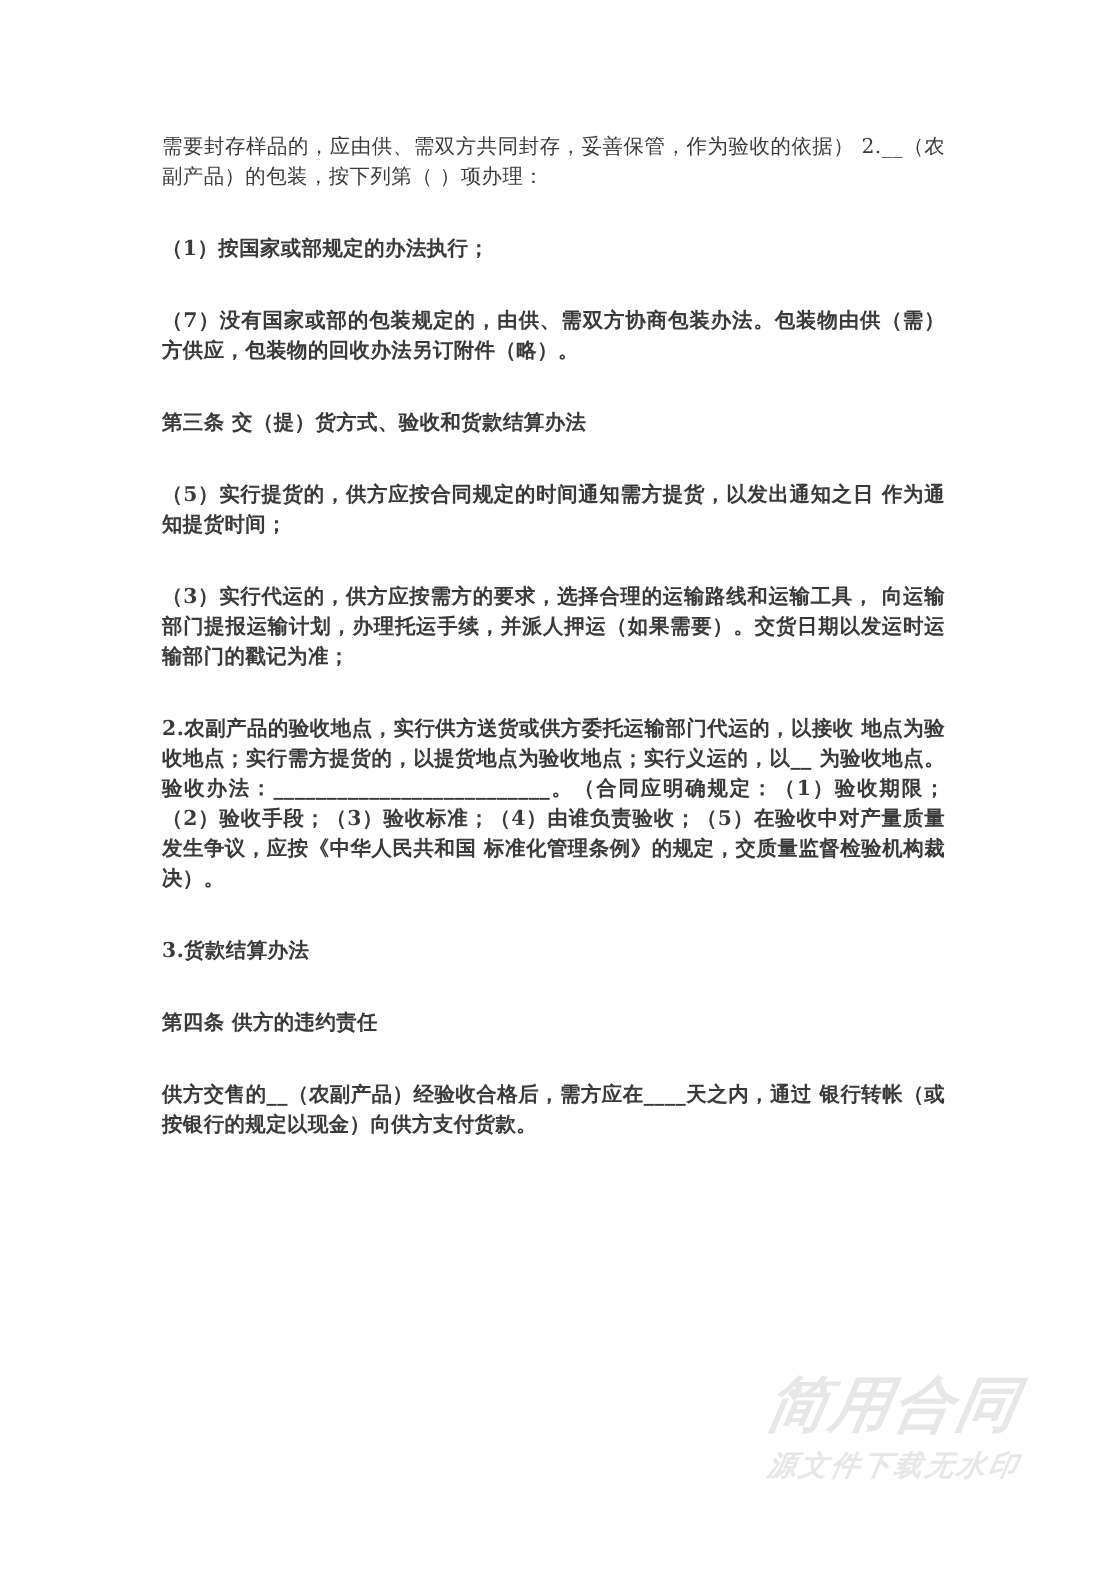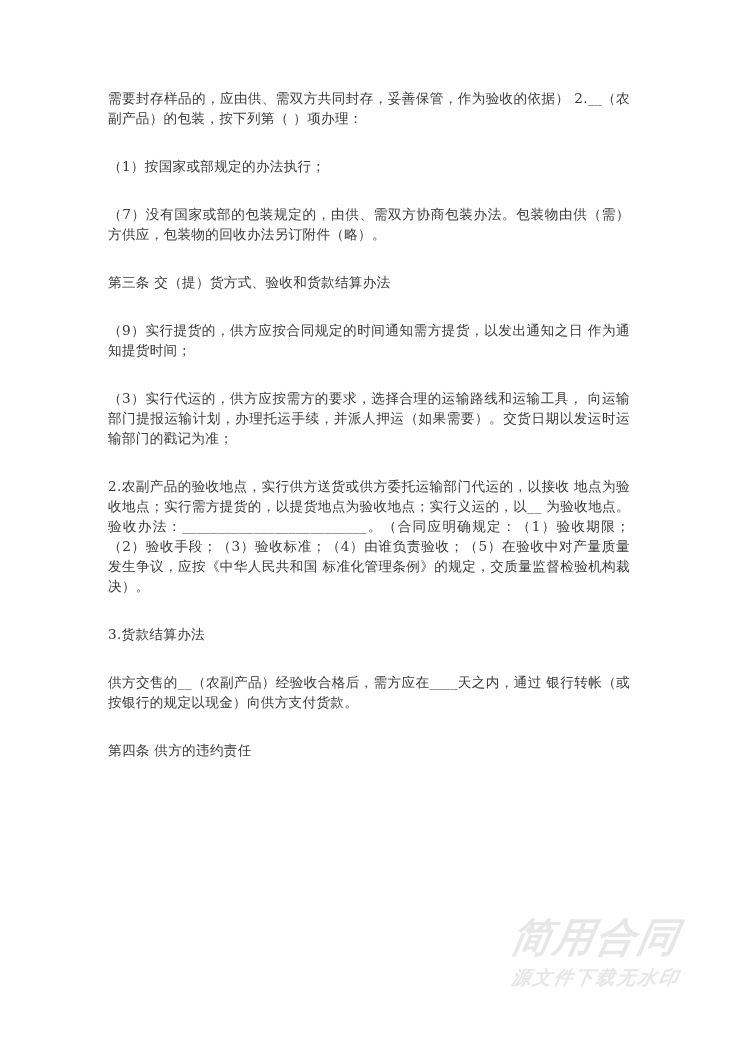--- a/index.html
+++ b/index.html
@@ -22,21 +22,21 @@
       width: 522px;
     }
     .para {
       font-size: 13.6px;
       line-height: 20px;
       letter-spacing: 0.3px;
       margin: 0;
       text-align: justify;
       word-break: break-all;
     }
-    .gap-lg { margin-top: 28px; }
+    .gap-lg { margin-top: 28px; font-weight: bold; }
     .watermark {
       position: absolute;
       left: 512px;
       top: 914px;
       width: 190px;
       color: #e7e7e7;
       font-family: "DejaVu Sans", "Liberation Sans", sans-serif;
       font-style: italic;
       font-weight: bold;
       pointer-events: none;
@@ -56,24 +56,24 @@
     }
   </style>
 </head>
 <body>
 
 <div class="page">
   <p class="para">需要封存样品的，应由供、需双方共同封存，妥善保管，作为验收的依据） 2.__（农副产品）的包装，按下列第（ ）项办理：</p>
   <p class="para gap-lg">（1）按国家或部规定的办法执行；</p>
   <p class="para gap-lg">（7）没有国家或部的包装规定的，由供、需双方协商包装办法。包装物由供（需）方供应，包装物的回收办法另订附件（略）。</p>
   <p class="para gap-lg">第三条 交（提）货方式、验收和货款结算办法</p>
-  <p class="para gap-lg">（9）实行提货的，供方应按合同规定的时间通知需方提货，以发出通知之日 作为通知提货时间；</p>
+  <p class="para gap-lg">（5）实行提货的，供方应按合同规定的时间通知需方提货，以发出通知之日 作为通知提货时间；</p>
   <p class="para gap-lg">（3）实行代运的，供方应按需方的要求，选择合理的运输路线和运输工具， 向运输部门提报运输计划，办理托运手续，并派人押运（如果需要）。交货日期以发运时运输部门的戳记为准；</p>
   <p class="para gap-lg">2.农副产品的验收地点，实行供方送货或供方委托运输部门代运的，以接收 地点为验收地点；实行需方提货的，以提货地点为验收地点；实行义运的，以__ 为验收地点。验收办法：__________________________。（合同应明确规定：（1）验收期限；（2）验收手段；（3）验收标准；（4）由谁负责验收；（5）在验收中对产量质量发生争议，应按《中华人民共和国 标准化管理条例》的规定，交质量监督检验机构裁决）。</p>
   <p class="para gap-lg">3.货款结算办法</p>
+  <p class="para gap-lg">第四条 供方的违约责任</p>
   <p class="para gap-lg">供方交售的__（农副产品）经验收合格后，需方应在____天之内，通过 银行转帐（或按银行的规定以现金）向供方支付货款。</p>
-  <p class="para gap-lg">第四条 供方的违约责任</p>
 </div>
 
 <div class="watermark">
   <div class="wm-main">简用合同</div>
   <div class="wm-sub">源文件下载无水印</div>
 </div>
 
 </body></html>

